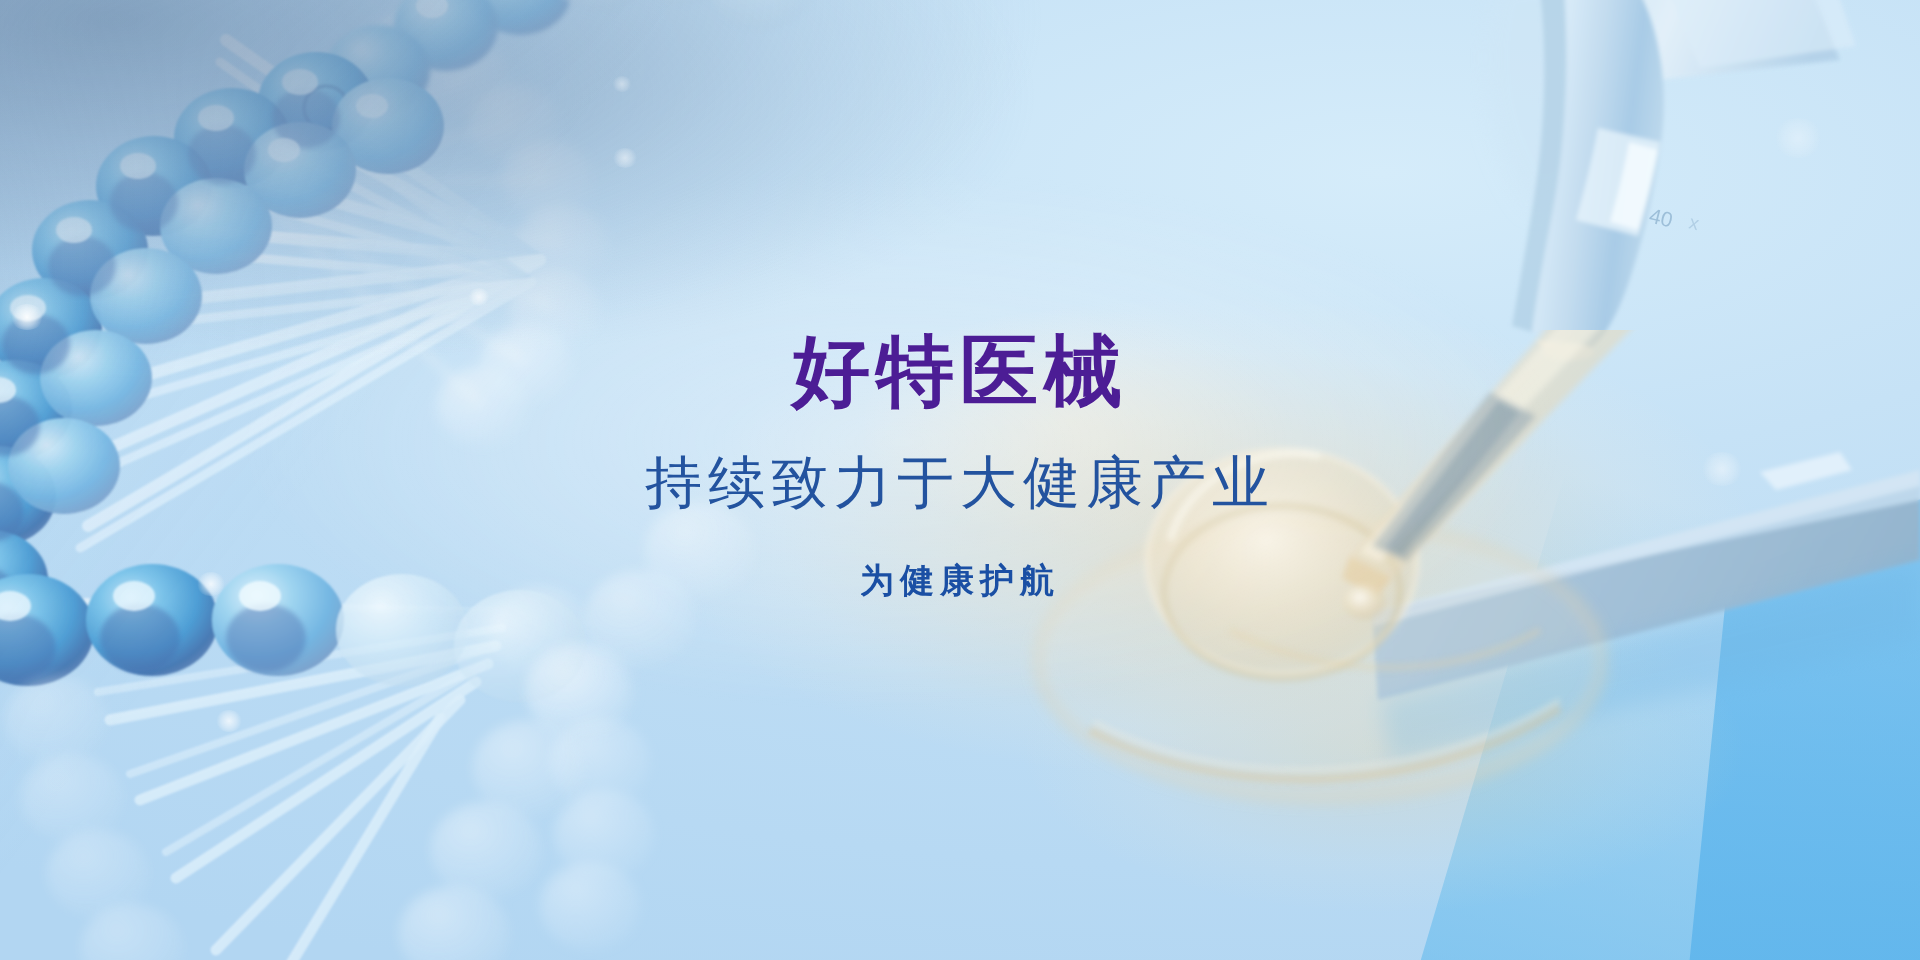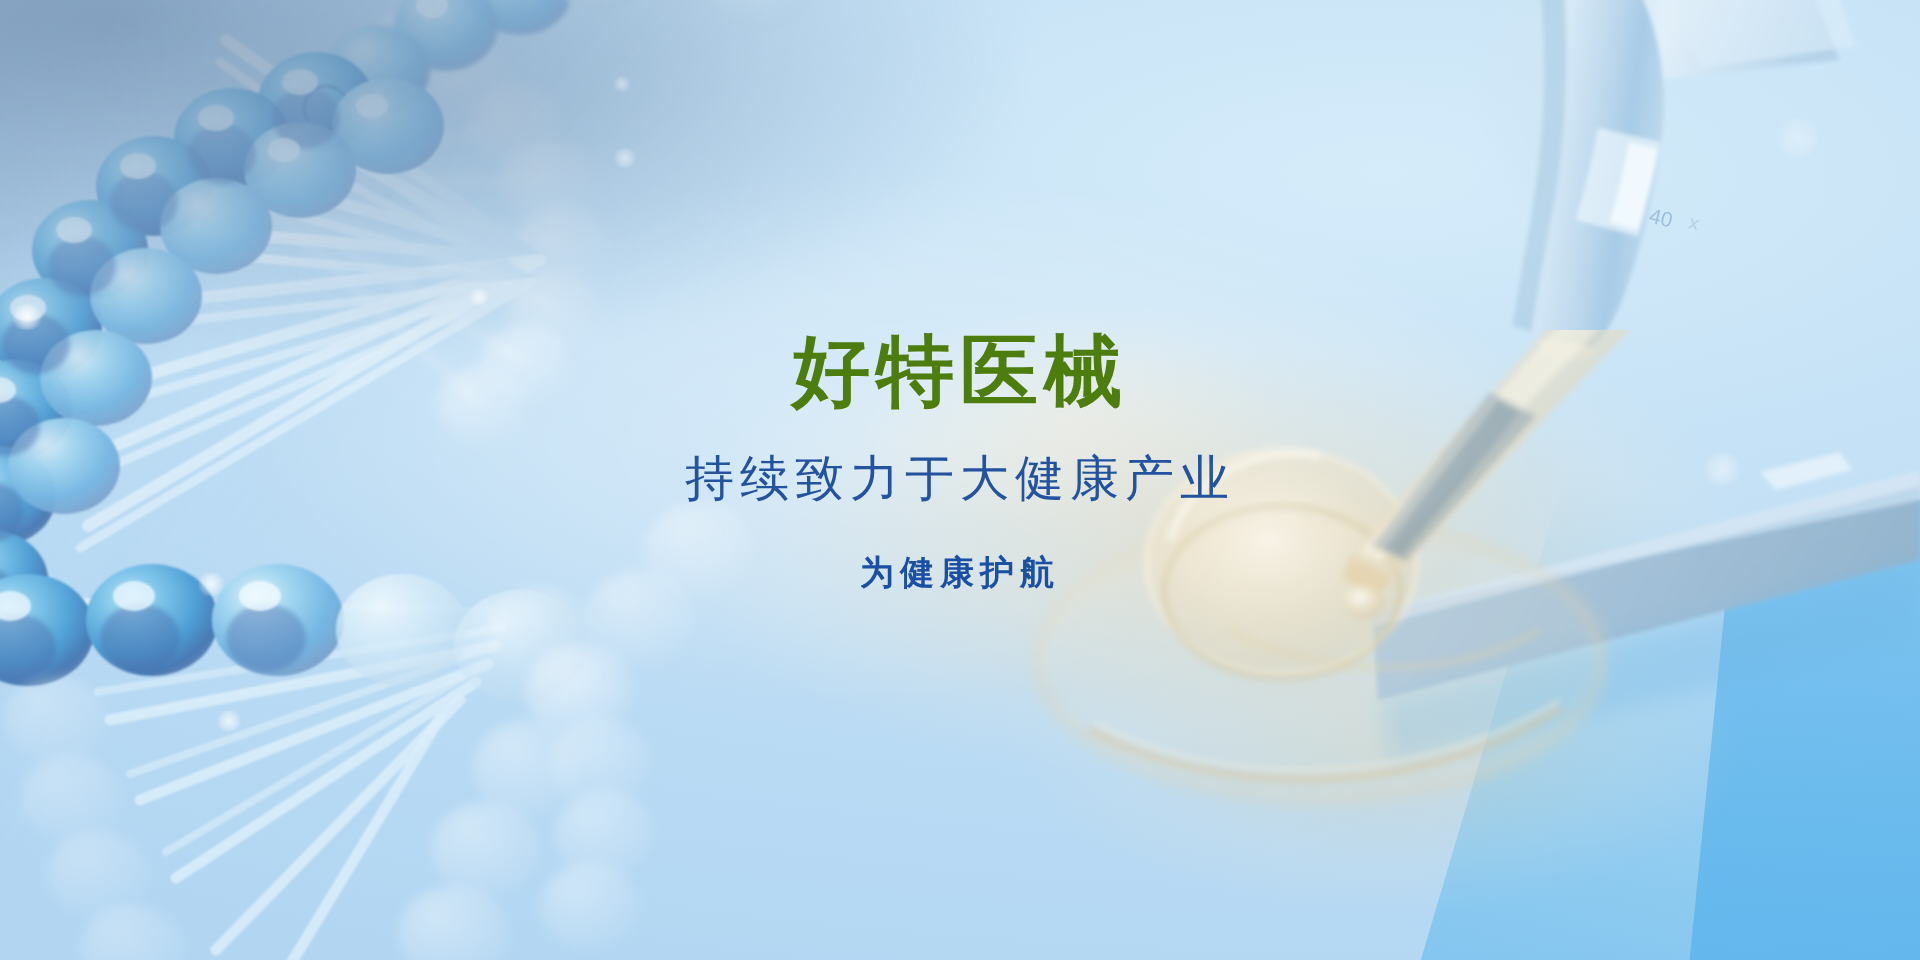--- a/index.html
+++ b/index.html
@@ -83,26 +83,26 @@
     top: 332px;
     text-align: center;
     z-index: 40;
   }
   .title {
     margin: 0;
     font-size: 78px;
     line-height: 1;
     font-weight: 700;
     letter-spacing: 6px;
-    color: #4d7c0f;
+    color: #4c1d95;
     text-shadow: 0 1px 0 rgba(255,255,255,0.25);
   }
   .subtitle {
     margin: 44px 0 0 0;
-    font-size: 49px;
+    font-size: 57px;
     line-height: 1;
     font-weight: 400;
     letter-spacing: 6px;
     color: #23539f;
   }
   .tagline {
     margin: 52px 0 0 0;
     font-size: 34px;
     line-height: 1;
     font-weight: 700;

